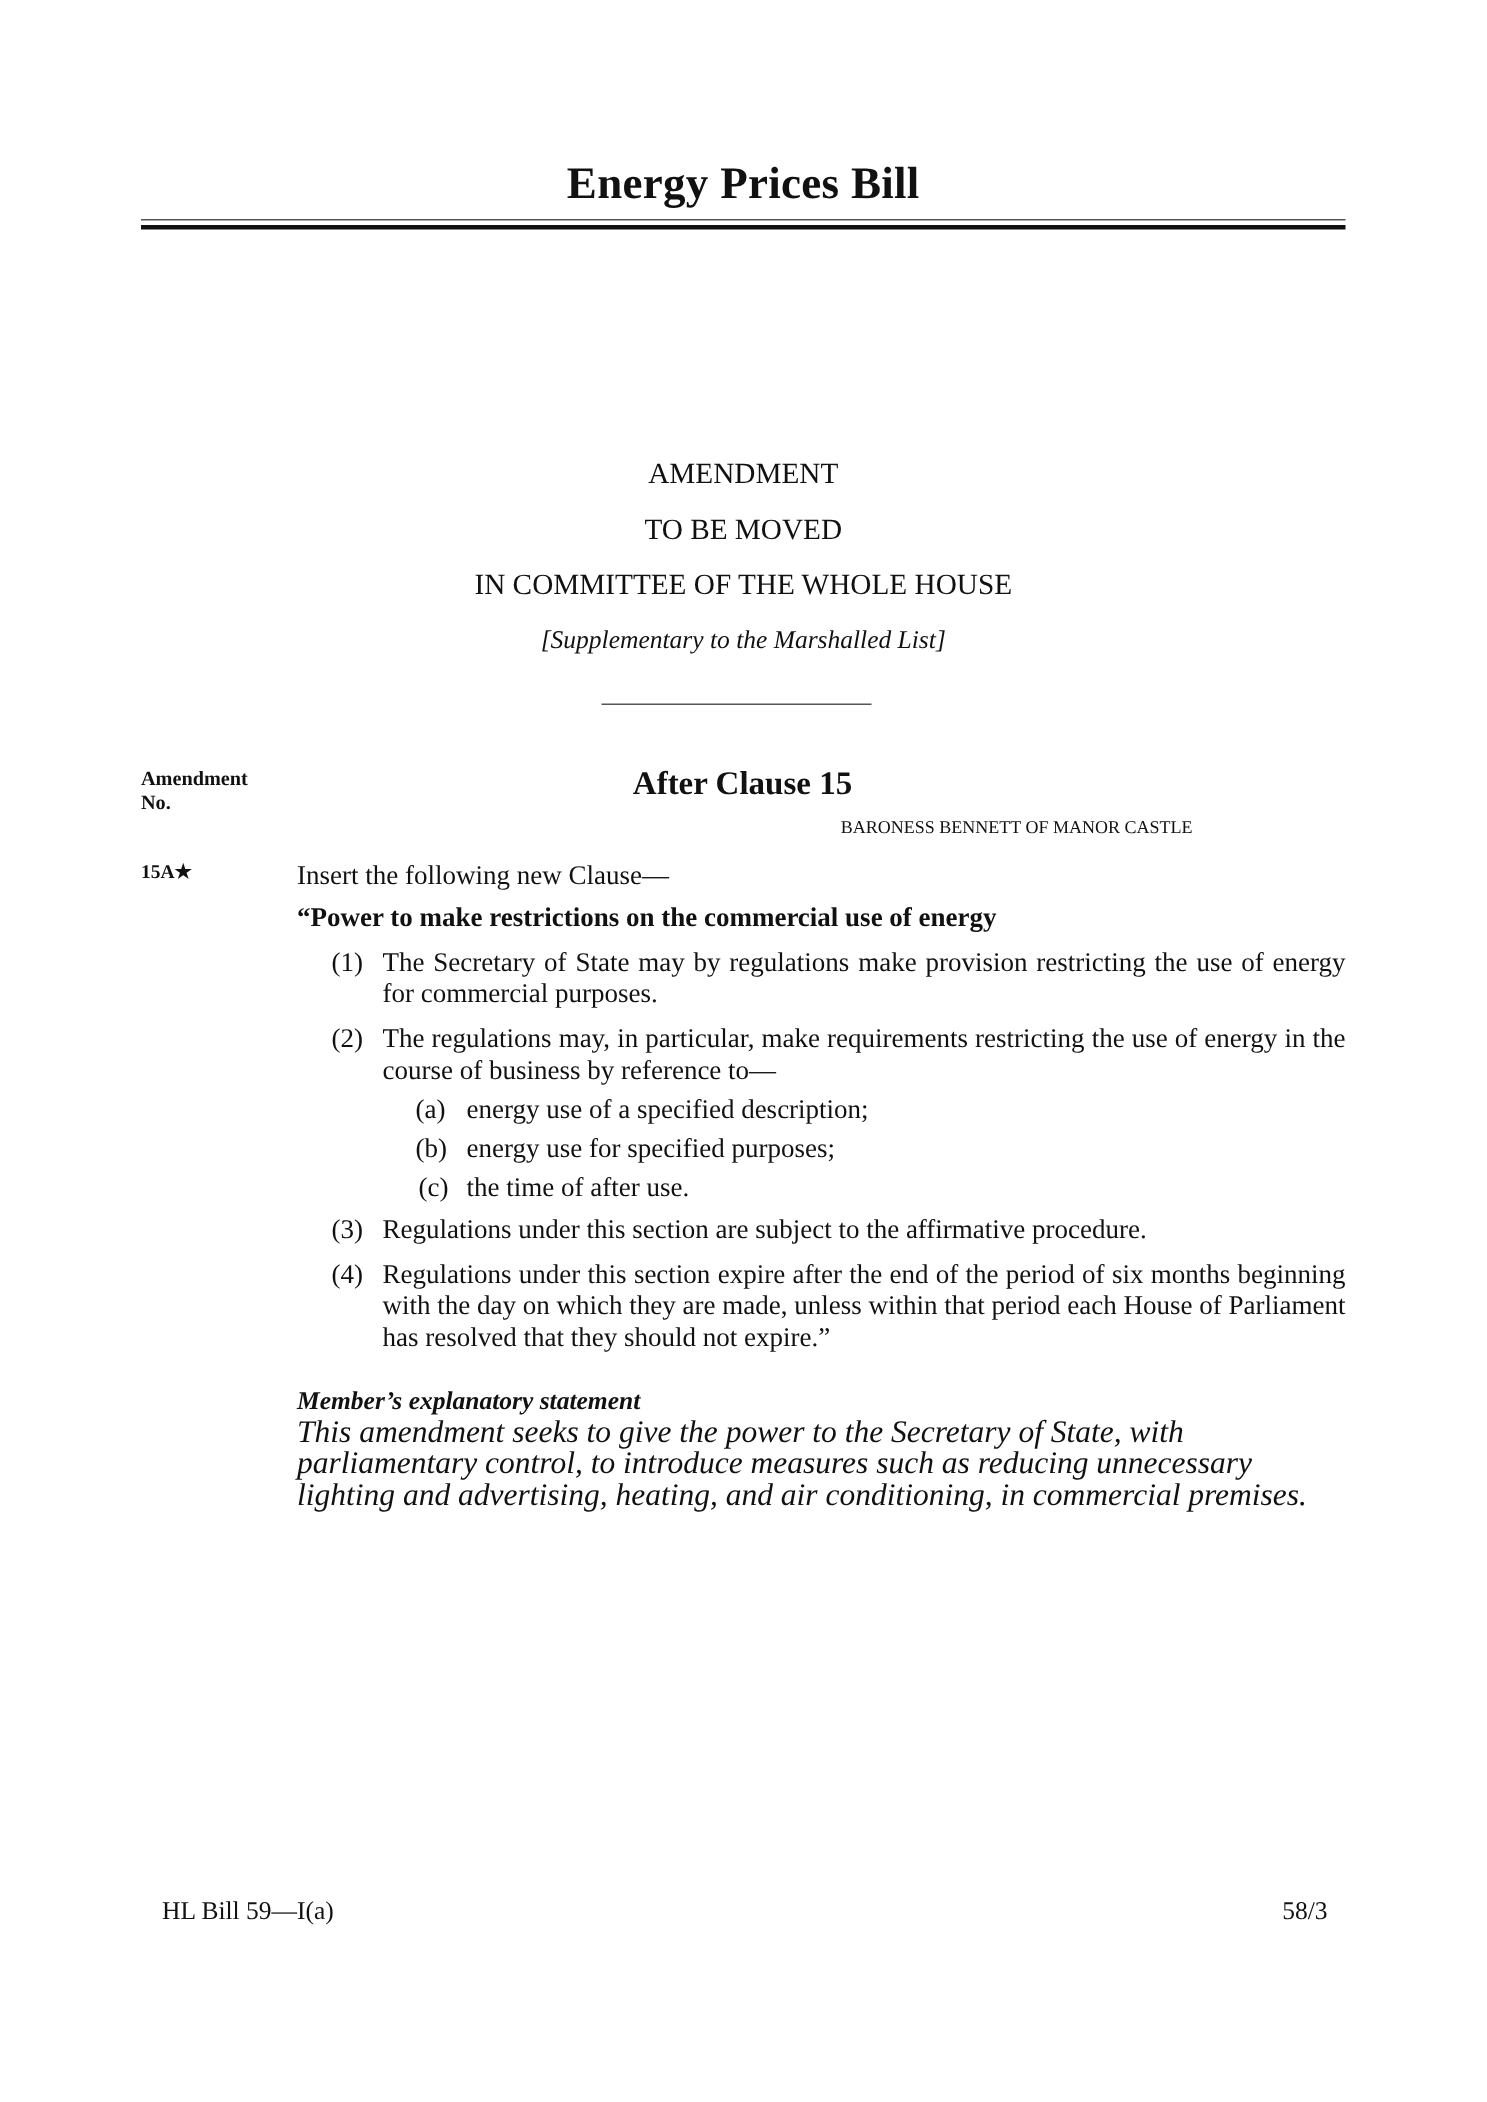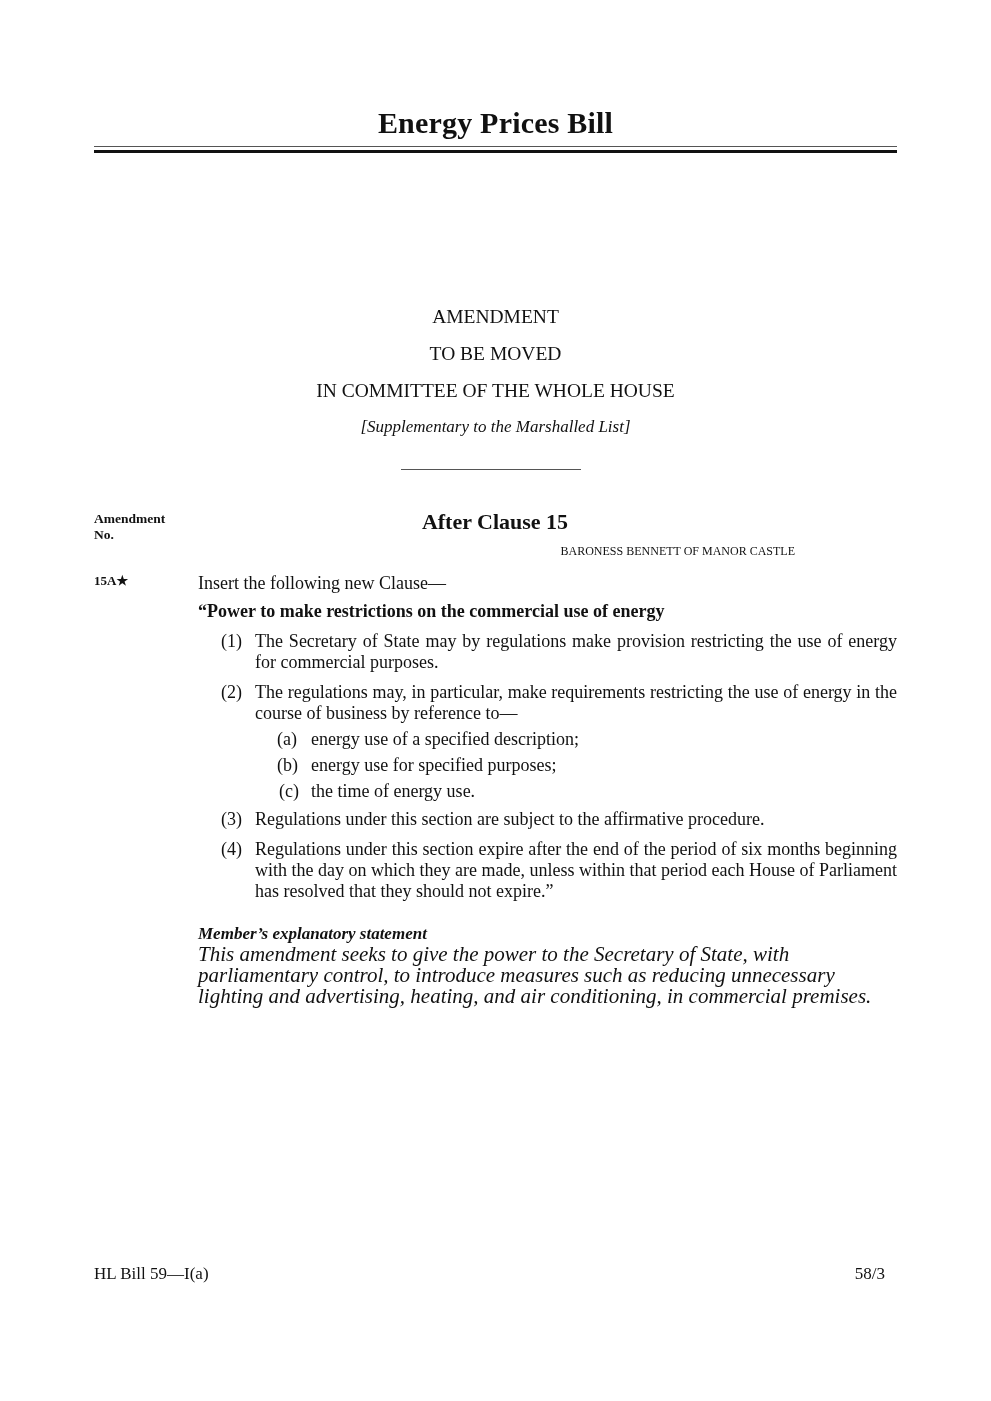--- a/index.html
+++ b/index.html
@@ -13,21 +13,21 @@
   .amend-label { position:absolute; left:94px; top:511px; font-family:"Liberation Serif",serif; font-weight:bold; font-size:13.5px; line-height:16px; }
   .after-clause { position:absolute; left:195px; width:600px; top:509px; text-align:center; font-family:"Liberation Serif",serif; font-weight:bold; font-size:22px; }
   .member { position:absolute; left:195px; width:600px; top:544px; text-align:right; font-family:"Liberation Serif",serif; font-size:12px; }
   .num { position:absolute; left:94px; top:573px; font-family:"Liberation Serif",serif; font-weight:bold; font-size:13px; }
   .p { position:absolute; font-family:"Liberation Serif",serif; font-size:18px; line-height:21px; }
   .justify { text-align:justify; }
   .bold { font-weight:bold; }
   .sub-num { position:absolute; font-family:"Liberation Serif",serif; font-size:18px; }
   .expl-head { position:absolute; left:198px; top:924px; font-family:"Liberation Serif",serif; font-weight:bold; font-style:italic; font-size:17px;text-align:center; }
   .expl-body { position:absolute; left:198px; top:944px; width:700px; font-family:"Liberation Serif",serif; font-style:italic; font-size:21px; line-height:21px; }
-  .footer-left { position:absolute; left:94px; top:1264px; font-family:"Liberation Serif",serif; font-size:17px; }
+  .footer-left { position:absolute; left:108px; top:1264px; font-family:"Liberation Serif",serif; font-size:17px; }
   .footer-right { position:absolute; right:106px; top:1264px; font-family:"Liberation Serif",serif; font-size:17px; }
 </style>
 </head>
 <body>
 
 <div class="title">Energy Prices Bill</div>
 <div class="rule-thin"></div>
 <div class="rule-thick"></div>
 
 <div class="center-line" style="top:306px;">AMENDMENT</div>
@@ -51,21 +51,21 @@
 <div class="p justify" style="left:255px; top:631px; width:642px;">The Secretary of State may by regulations make provision restricting the use of energy for commercial purposes.</div>
 
 <div class="sub-num" style="left:221px; top:682px;">(2)</div>
 <div class="p justify" style="left:255px; top:682px; width:642px;">The regulations may, in particular, make requirements restricting the use of energy in the course of business by reference to—</div>
 
 <div class="sub-num" style="left:277px; top:729px;">(a)</div>
 <div class="p" style="left:311px; top:729px;">energy use of a specified description;</div>
 <div class="sub-num" style="left:277px; top:755px;">(b)</div>
 <div class="p" style="left:311px; top:755px;">energy use for specified purposes;</div>
 <div class="sub-num" style="left:279px; top:781px;">(c)</div>
-<div class="p" style="left:311px; top:781px;">the time of energy use.</div>
+<div class="p" style="left:311px; top:781px;">the time of after use.</div>
 
 <div class="sub-num" style="left:221px; top:809px;">(3)</div>
 <div class="p" style="left:255px; top:809px; width:642px;">Regulations under this section are subject to the affirmative procedure.</div>
 
 <div class="sub-num" style="left:221px; top:839px;">(4)</div>
 <div class="p justify" style="left:255px; top:839px; width:642px;">Regulations under this section expire after the end of the period of six months beginning with the day on which they are made, unless within that period each House of Parliament has resolved that they should not expire.”</div>
 
 <div class="expl-head">Member’s explanatory statement</div>
 <div class="expl-body">This amendment seeks to give the power to the Secretary of State, with parliamentary control, to introduce measures such as reducing unnecessary lighting and advertising, heating, and air conditioning, in commercial premises.</div>
 

